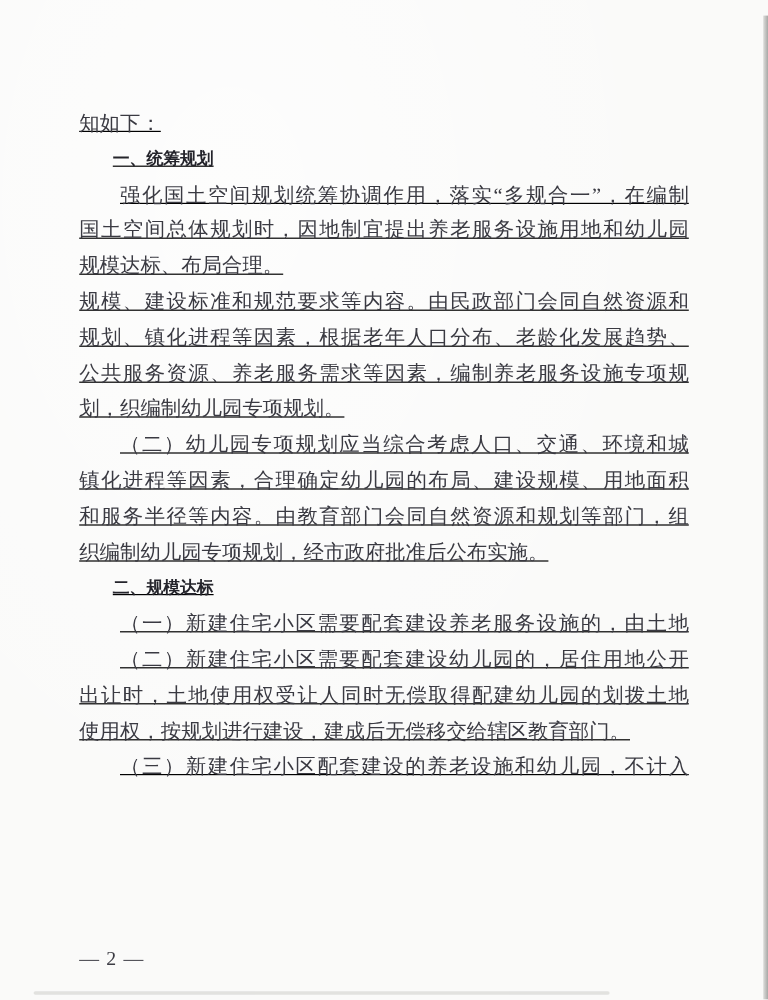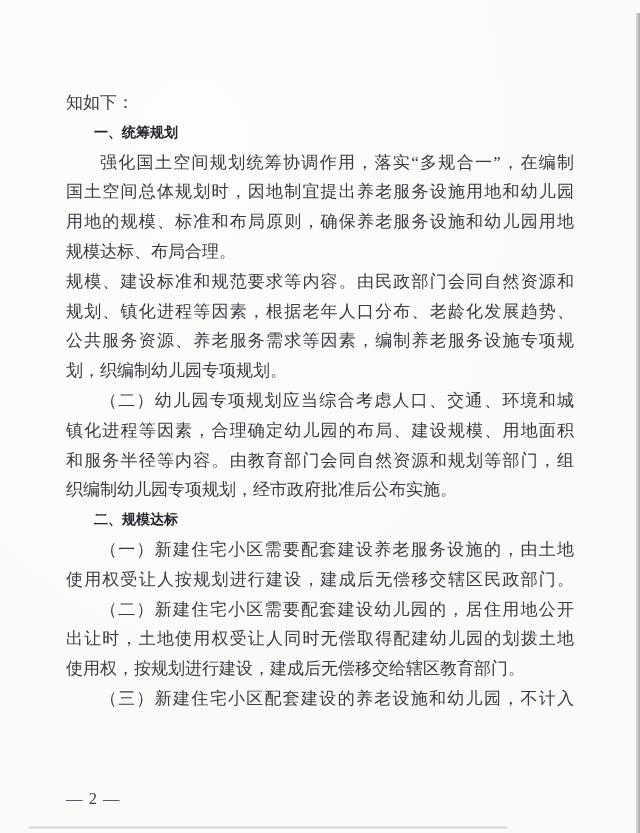--- a/index.html
+++ b/index.html
@@ -19,20 +19,21 @@
     inset: 0;
     background:
       radial-gradient(ellipse at 30% 20%, rgba(255,255,255,0.6), rgba(255,255,255,0) 60%),
       var(--bg, #fafaf9);
   }
   .text-block {
     position: absolute;
     left: 66px;
     top: 88px;
     width: 508px;
+    text-decoration: underline;
   }
   .line {
     height: 29.8px;
     line-height: 29.8px;
     font-size: 17px;
     color: var(--fg, #3a3a42);
     white-space: normal;
     letter-spacing: 0;
   }
   .line.justify {
@@ -80,33 +81,31 @@
 </style>
 </head>
 <body style="--bg: #fafaf9; --fg: #3a3a42; --hg: #24242b;">
 
 <div class="paper">
   <div class="text-block" id="text-block">
       <div class="line body">知如下：</div>
       <div class="line heading indent">一、统筹规划</div>
       <div class="line body indent justify">强化国土空间规划统筹协调作用，落实“多规合一”，在编制</div>
       <div class="line body justify">国土空间总体规划时，因地制宜提出养老服务设施用地和幼儿园</div>
-      <div class="line body justify">用地的规模、标准和布局原则，确保养老服务设施和幼儿园用地</div>
       <div class="line body">规模达标、布局合理。</div>
       <div class="line body justify">规模、建设标准和规范要求等内容。由民政部门会同自然资源和</div>
       <div class="line body justify">规划、镇化进程等因素，根据老年人口分布、老龄化发展趋势、</div>
       <div class="line body justify">公共服务资源、养老服务需求等因素，编制养老服务设施专项规</div>
       <div class="line body">划，织编制幼儿园专项规划。</div>
       <div class="line body indent justify">（二）幼儿园专项规划应当综合考虑人口、交通、环境和城</div>
       <div class="line body justify">镇化进程等因素，合理确定幼儿园的布局、建设规模、用地面积</div>
       <div class="line body justify">和服务半径等内容。由教育部门会同自然资源和规划等部门，组</div>
       <div class="line body">织编制幼儿园专项规划，经市政府批准后公布实施。</div>
       <div class="line heading indent">二、规模达标</div>
       <div class="line body indent justify">（一）新建住宅小区需要配套建设养老服务设施的，由土地</div>
-      <div class="line body justify">使用权受让人按规划进行建设，建成后无偿移交辖区民政部门。</div>
       <div class="line body indent justify">（二）新建住宅小区需要配套建设幼儿园的，居住用地公开</div>
       <div class="line body justify">出让时，土地使用权受让人同时无偿取得配建幼儿园的划拨土地</div>
       <div class="line body">使用权，按规划进行建设，建成后无偿移交给辖区教育部门。</div>
       <div class="line body indent justify">（三）新建住宅小区配套建设的养老设施和幼儿园，不计入</div>
     </div>
   <div class="footer">— 2 —</div>
   <div class="edge-right"></div>
   <div class="edge-bottom"></div>
 </div>
 

